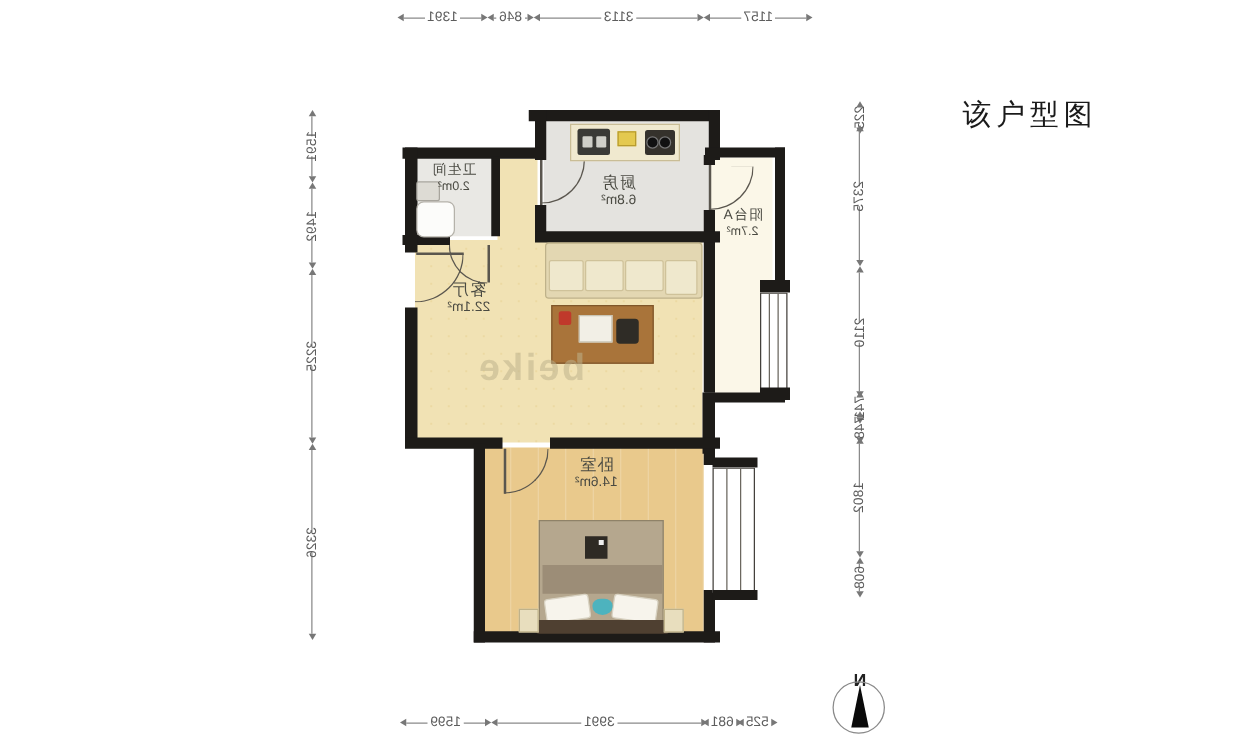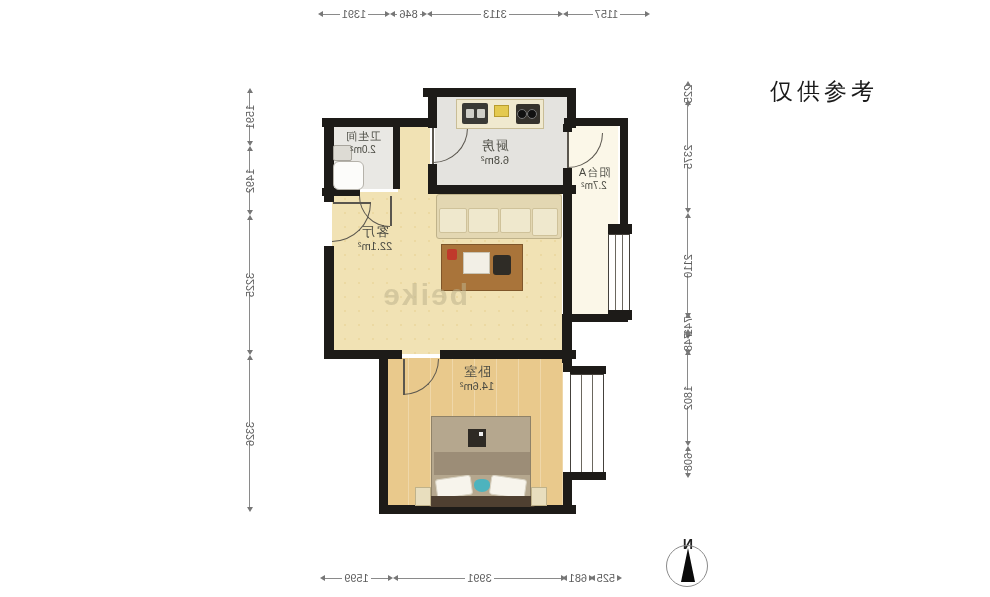--- a/index.html
+++ b/index.html
@@ -351,14 +351,14 @@
       <i class="ah d"></i>
     </div>
 
   <div id="nlabel" style="left:297px;top:536px;">N</div>
   <div id="compass-circle" style="left:282px;top:545px;"></div>
   <div id="needle" style="left:295px;top:548px;"></div>
 
 </div>
 
 <div id="note">
-  <div>仅供参考</div>
+  <div>该户型图</div>
 </div>
 
 </body></html>

